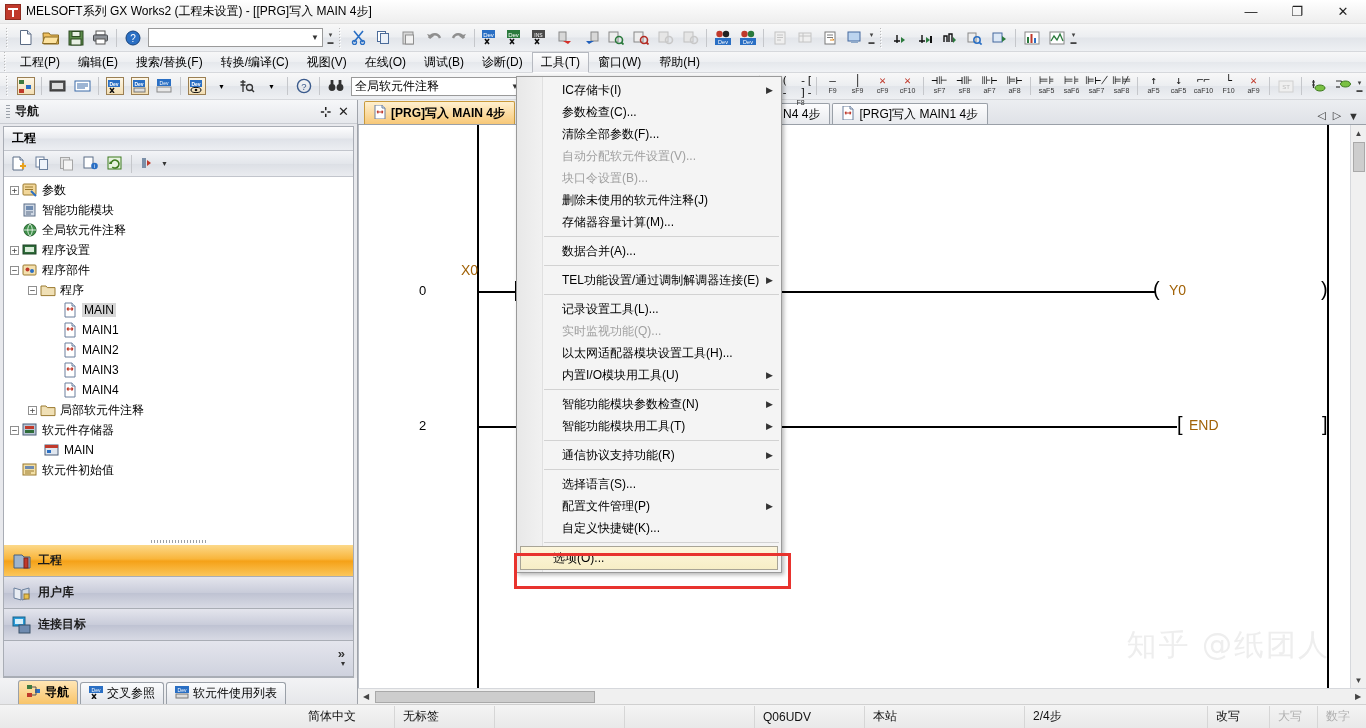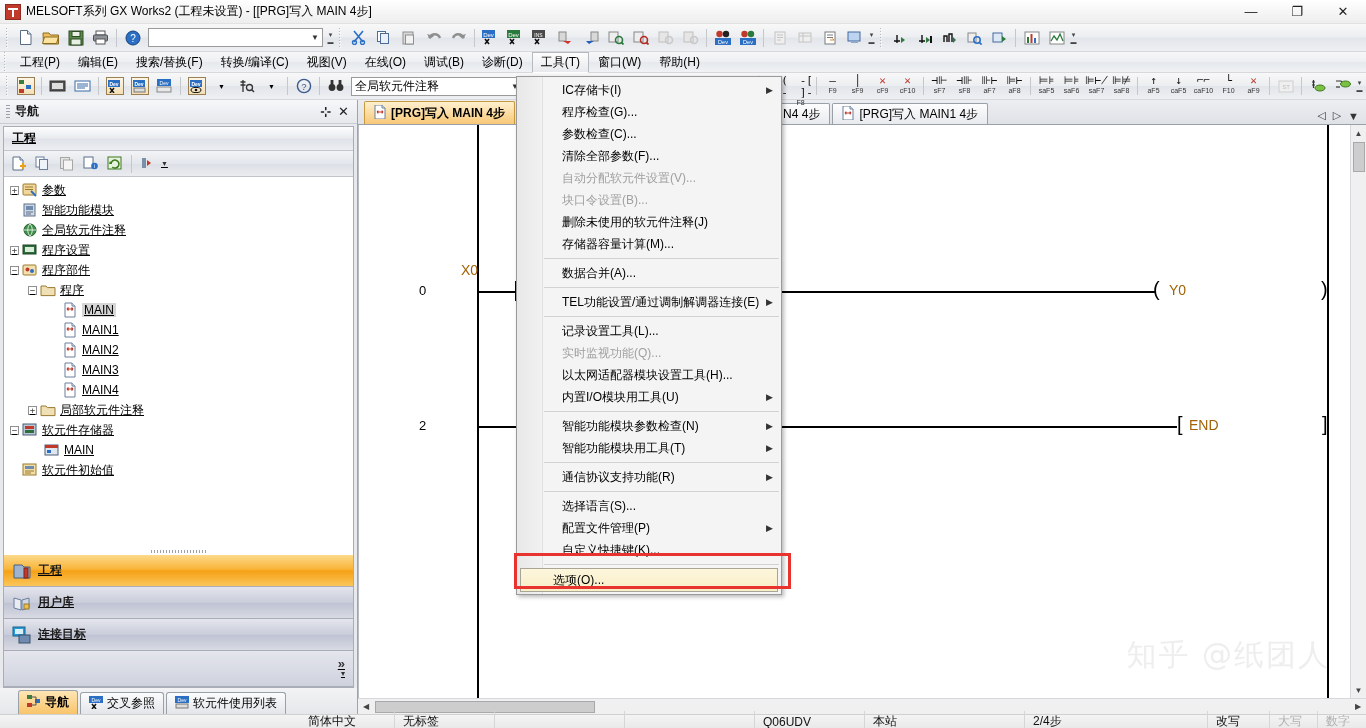--- a/index.html
+++ b/index.html
@@ -128,21 +128,21 @@
     border-bottom:1px solid #c9ccd2;
   }
   .nav-head .grip2 {
     width:4px;height:14px;margin-right:5px;
     background: repeating-linear-gradient(to bottom,#9aa0a8 0 1px,transparent 1px 3px);
   }
   .nav-head-btns { margin-left:auto; display:flex; gap:7px; padding-right:8px; }
   .nav-head-btns span { font-size:13px; color:#222; line-height:14px; }
   .nav-inner {
     margin:2px 3px 0 3px; border:1px solid #a9adb5; background:#fff;
-    display:flex; flex-direction:column; flex:1; min-height:0;text-decoration:underline;
+    display:flex; flex-direction:column; flex:1; min-height:0;
   }
   .nav-title {
     height:24px; display:flex; align-items:center; padding-left:8px;
     background: linear-gradient(to bottom,#fdfdfe 0%,#e9ebef 48%,#dfe2e8 52%,#eceef2 100%);
     font-weight:bold; font-size:12px; border-bottom:1px solid #c2c5cc;
   }
   .nav-toolbar {
     height:26px; display:flex; align-items:center; padding-left:4px; gap:2px;
     background: linear-gradient(to bottom,#f3f4f7 0%,#e3e6eb 50%,#dcdfe5 51%,#eaecf0 100%);
     border-bottom:1px solid #c2c5cc;
@@ -280,21 +280,21 @@
     background: linear-gradient(to bottom,#fdf6dc,#f7eec6);
     border:1px solid #a8a496; margin:0 3px; height:24px; padding-left:32px;
   }
   .redbox {
     position:absolute; left:514px; top:553px; width:277px; height:36px;
     border:3px solid #e8332e; z-index:61; pointer-events:none;
   }
 
   
   .statusbar {
-    height:14px; flex:none; display:flex; align-items:center;
+    height:24px; flex:none; display:flex; align-items:center;
     background: linear-gradient(to bottom,#f4f4f4,#e9e9e9);
     border-top:1px solid #d0d0d0; font-size:12px; color:#111;
   }
   .sb-cell { height:22px; display:flex; align-items:center; padding:0 8px;
     border-right:1px solid #d6d6d6; }
   .sb-cell.dim { color:#b0b0b0; }
 </style>
 </head>
 <body>
 
@@ -1124,23 +1124,20 @@
     <div class="sb-cell dim" style="width:48px">大写</div>
     <div class="sb-cell dim" style="width:48px;border-right:none">数字</div>
   </div>
 
   <div class="dropdown">
     <div class="dd-item">
       <span>IC存储卡(I)</span>
       <span class="sub">▶</span>
     </div>
     <div class="dd-item">
-      <span>程序检查(G)...</span>
-    </div>
-    <div class="dd-item">
       <span>参数检查(C)...</span>
     </div>
     <div class="dd-item">
       <span>清除全部参数(F)...</span>
     </div>
     <div class="dd-item disabled">
       <span>自动分配软元件设置(V)...</span>
     </div>
     <div class="dd-item disabled">
       <span>块口令设置(B)...</span>

